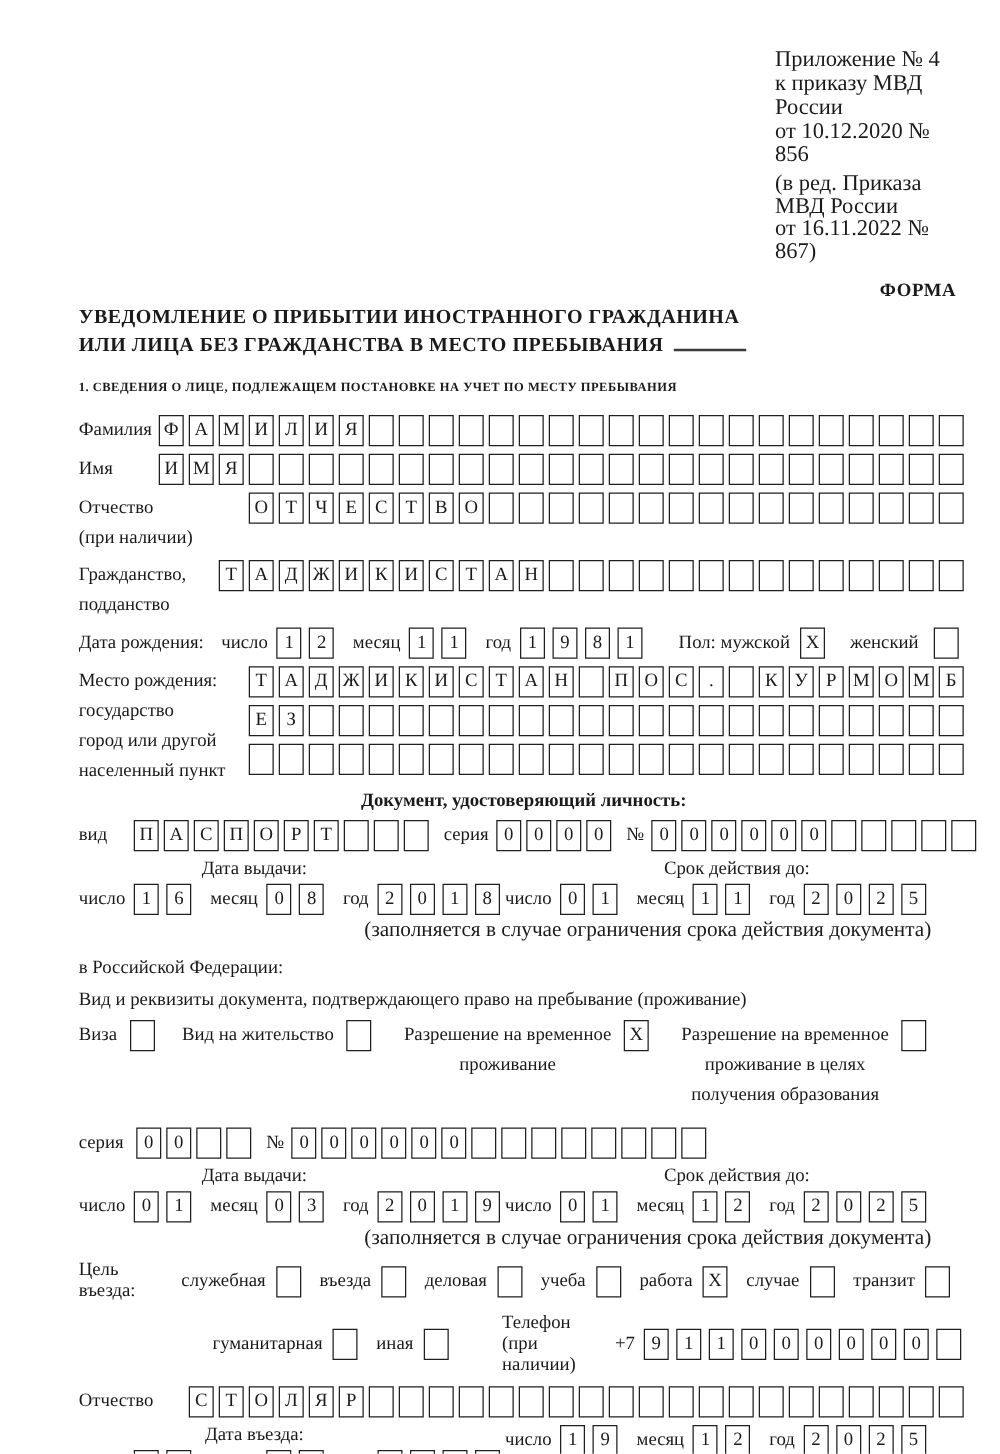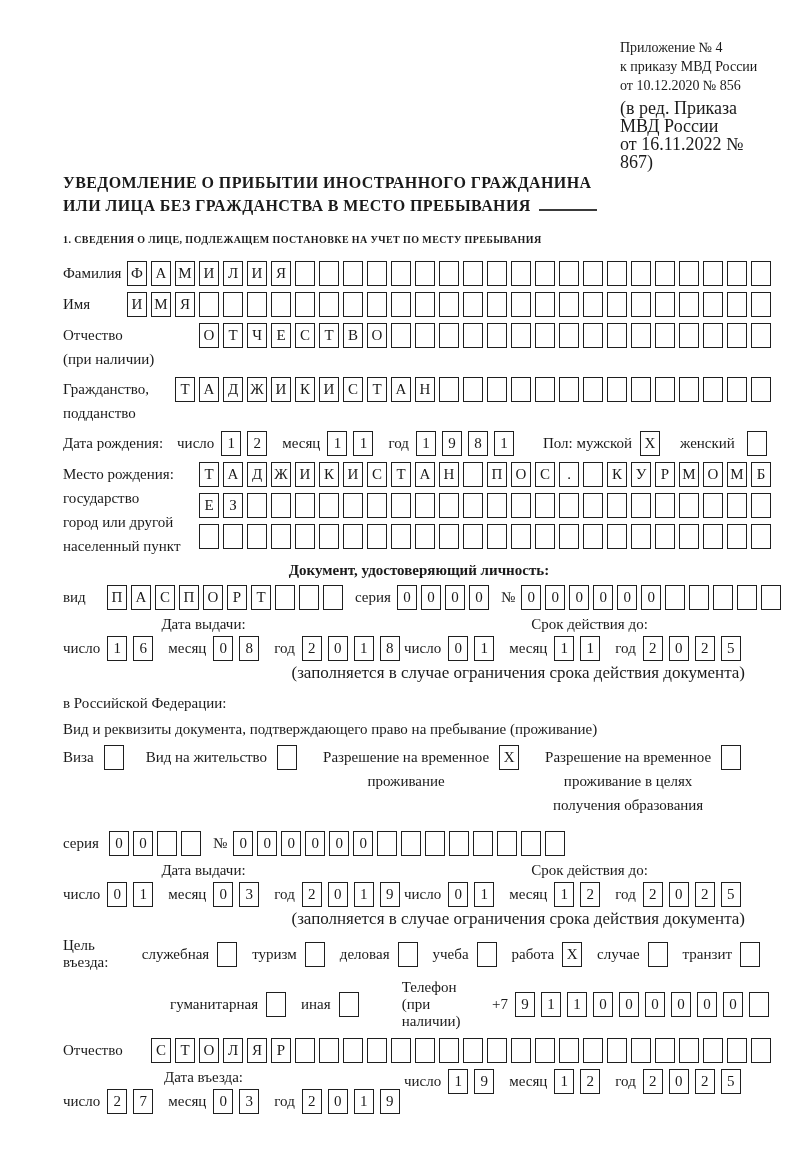--- a/index.html
+++ b/index.html
@@ -6,21 +6,21 @@
   html,body { width:800px; }
   body {
     width:800px; height:1163px; overflow:hidden;
     background:#ffffff; color:#1a1a1a;
     font-family:"Liberation Serif","DejaVu Serif",serif;
     font-size:15px;
   }
   .page { padding:38px 25px 0 63px; width:800px; }
 
   
-  .appendix { margin-left:557px; line-height:19px; font-size:14px; }
+  .appendix { margin-left:557px; line-height:19px; font-size:18px; }
   .revision { margin-left:557px; margin-top:4px; line-height:18px; font-size:18px; }
   .forma { text-align:right; padding-right:10px; font-weight:bold; margin-top:16px; letter-spacing:.5px; }
 
   
   .title { text-align:left; font-weight:bold; font-size:16px; letter-spacing:.4px; margin-top:0; line-height:23px; }
   .title-underline { display:inline-block; width:58px; border-bottom:2px solid #3a3a3a; height:14px; margin-left:8px; }
   .sec-heading { font-weight:bold; font-size:10px; letter-spacing:.4px; margin-top:17px; margin-bottom:16px; }
 
   
   .f-row { display:flex; align-items:flex-start; margin-bottom:6px; }
@@ -80,20 +80,21 @@
 
   <div class="appendix">
     <div>Приложение № 4</div>
     <div>к приказу МВД России</div>
     <div>от 10.12.2020 № 856</div>
   </div>
   <div class="revision">
     <div>(в ред. Приказа МВД России</div>
     <div>от 16.11.2022 № 867)</div>
   </div>
+  <div class="forma">ФОРМА</div>
 
   <div class="title">
     <div>УВЕДОМЛЕНИЕ О ПРИБЫТИИ ИНОСТРАННОГО ГРАЖДАНИНА</div>
     <div><span>ИЛИ ЛИЦА БЕЗ ГРАЖДАНСТВА В МЕСТО ПРЕБЫВАНИЯ</span><span class="title-underline"></span></div>
   </div>
 
   <div class="sec-heading">1. СВЕДЕНИЯ О ЛИЦЕ, ПОДЛЕЖАЩЕМ ПОСТАНОВКЕ НА УЧЕТ ПО МЕСТУ ПРЕБЫВАНИЯ</div>
 
   <div class="f-row">
     <span class="lbl w64">Фамилия</span>
@@ -554,21 +555,21 @@
 
   <div class="purpose-row">
     <span style="margin-right:9px;">Цель въезда:</span>
     <span class="popt">
         <span>служебная</span>
         <span class="cb">
           <span class="cell"></span>
         </span>
       </span>
     <span class="popt">
-        <span>туризм</span>
+        <span>въезда</span>
         <span class="cb">
           <span class="cell"></span>
         </span>
       </span>
     <span class="popt">
         <span>деловая</span>
         <span class="cb">
           <span class="cell"></span>
         </span>
       </span>

